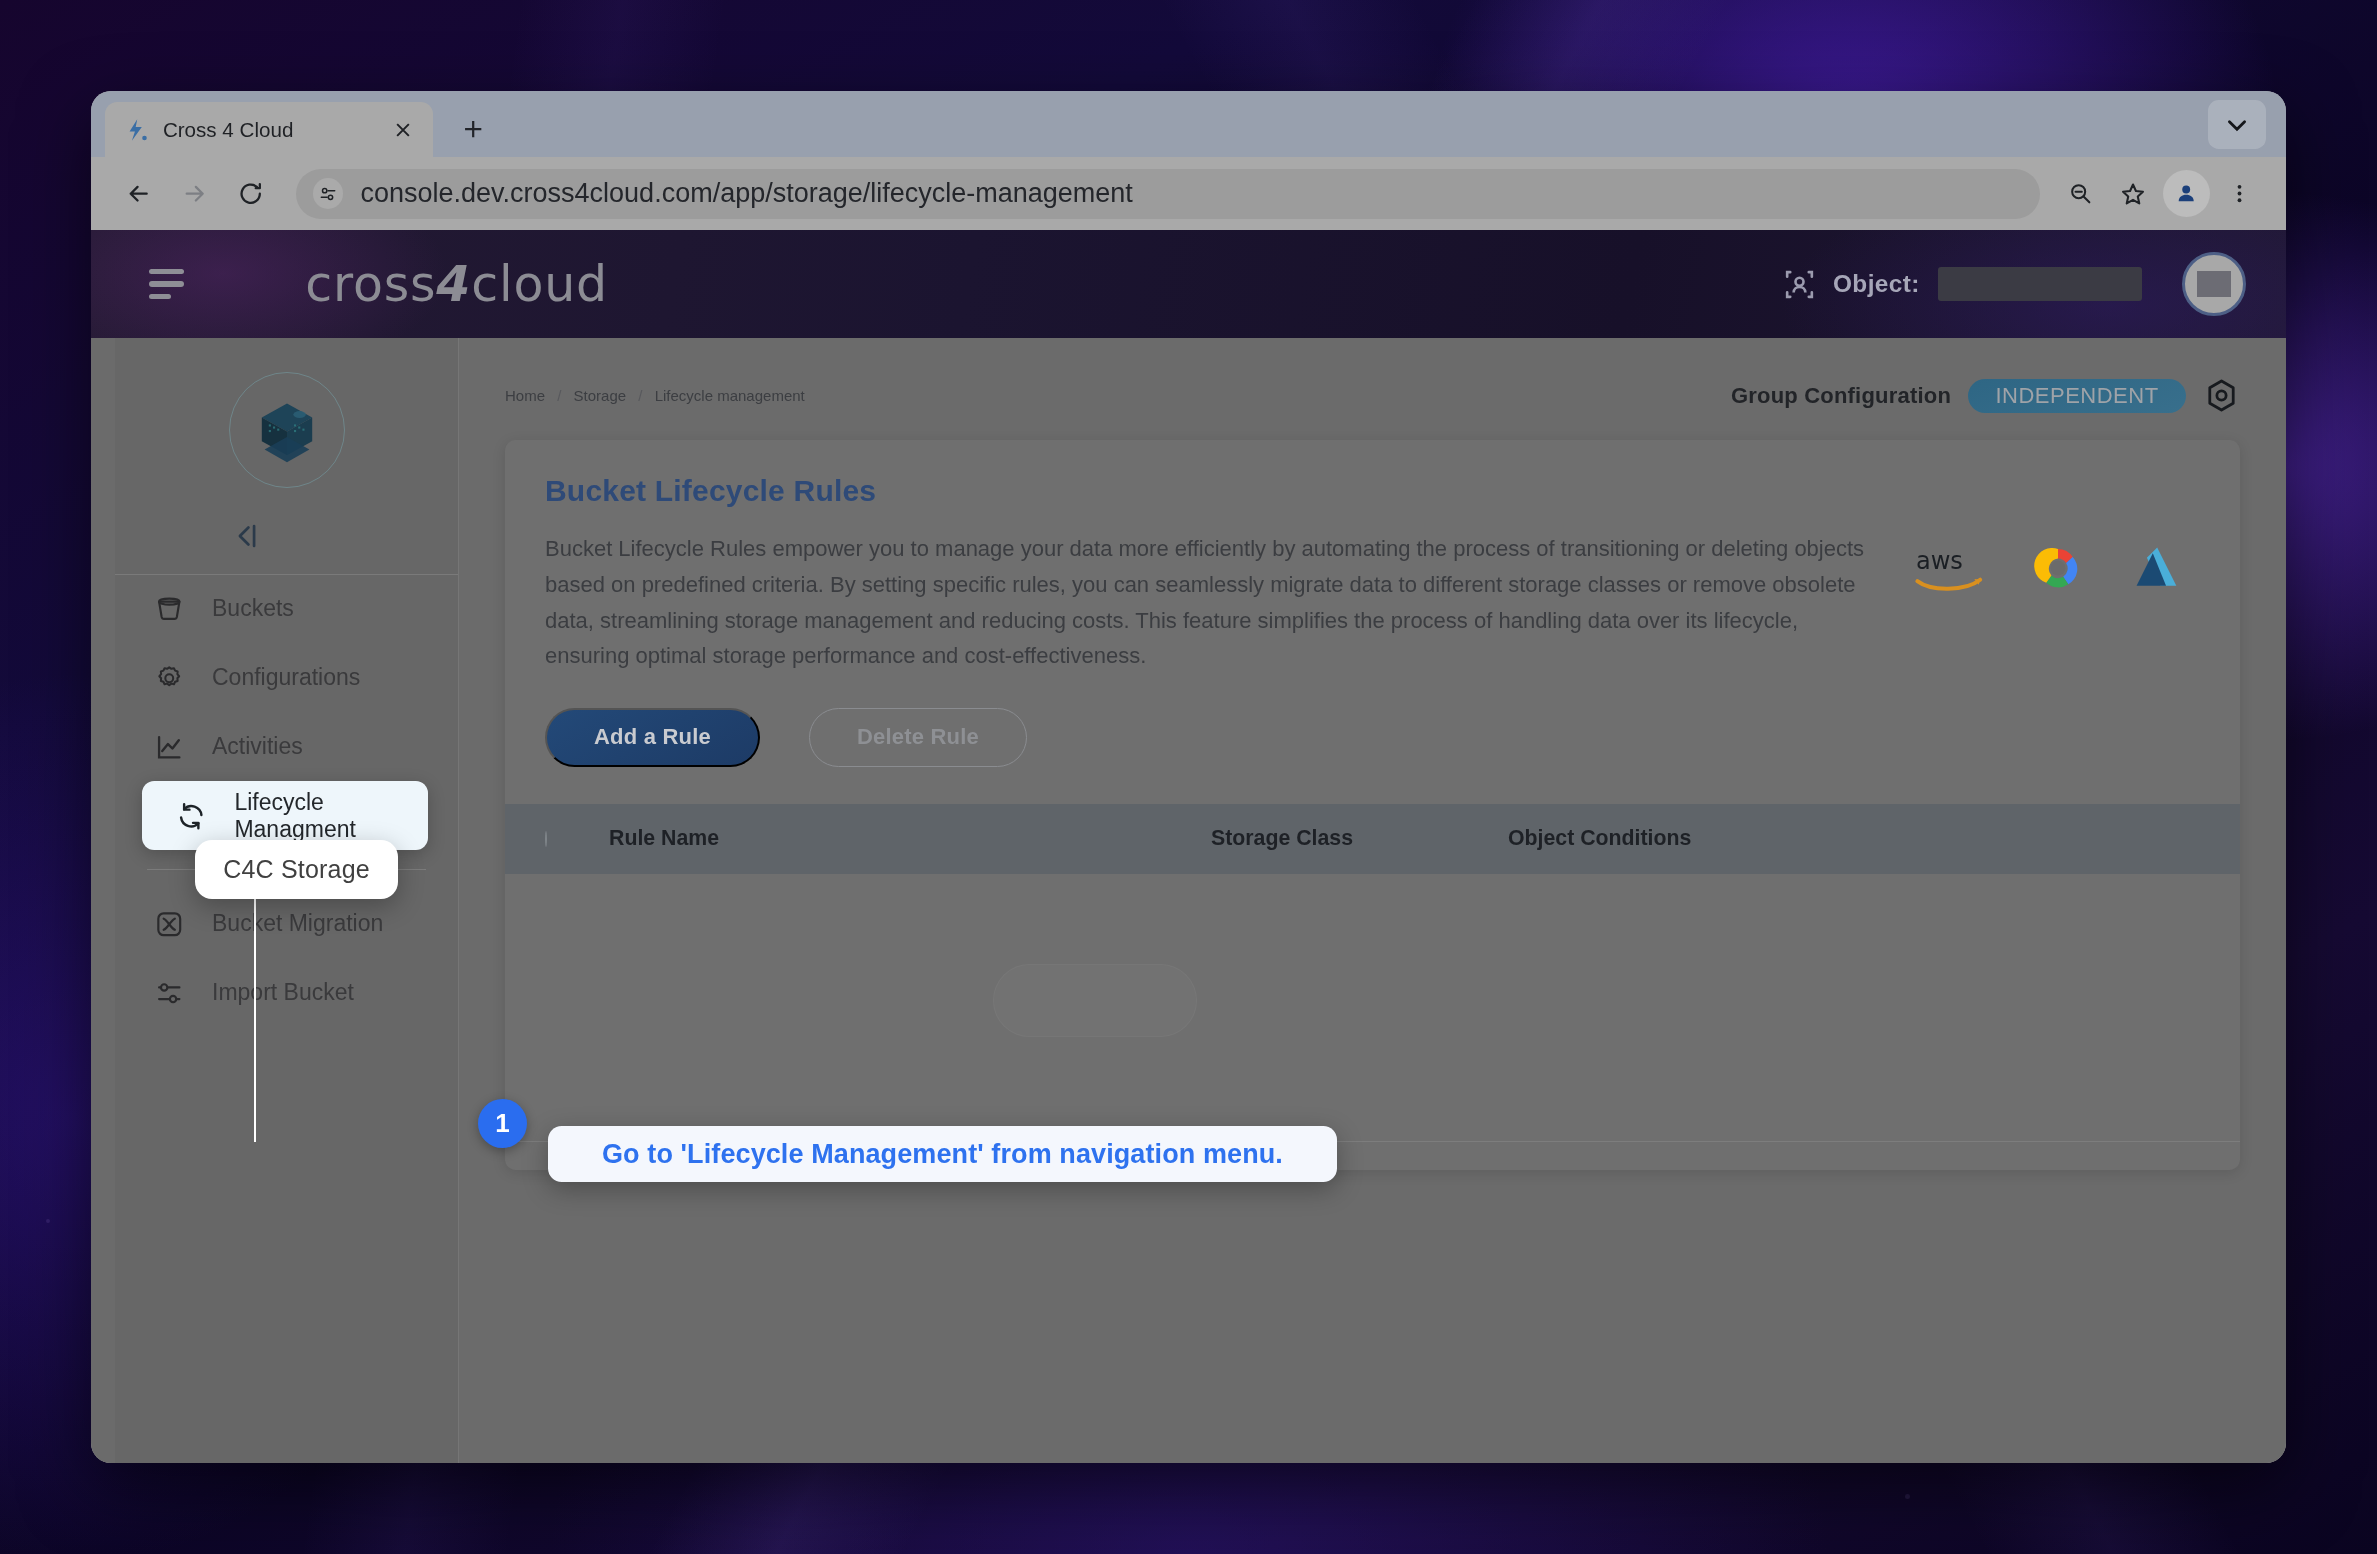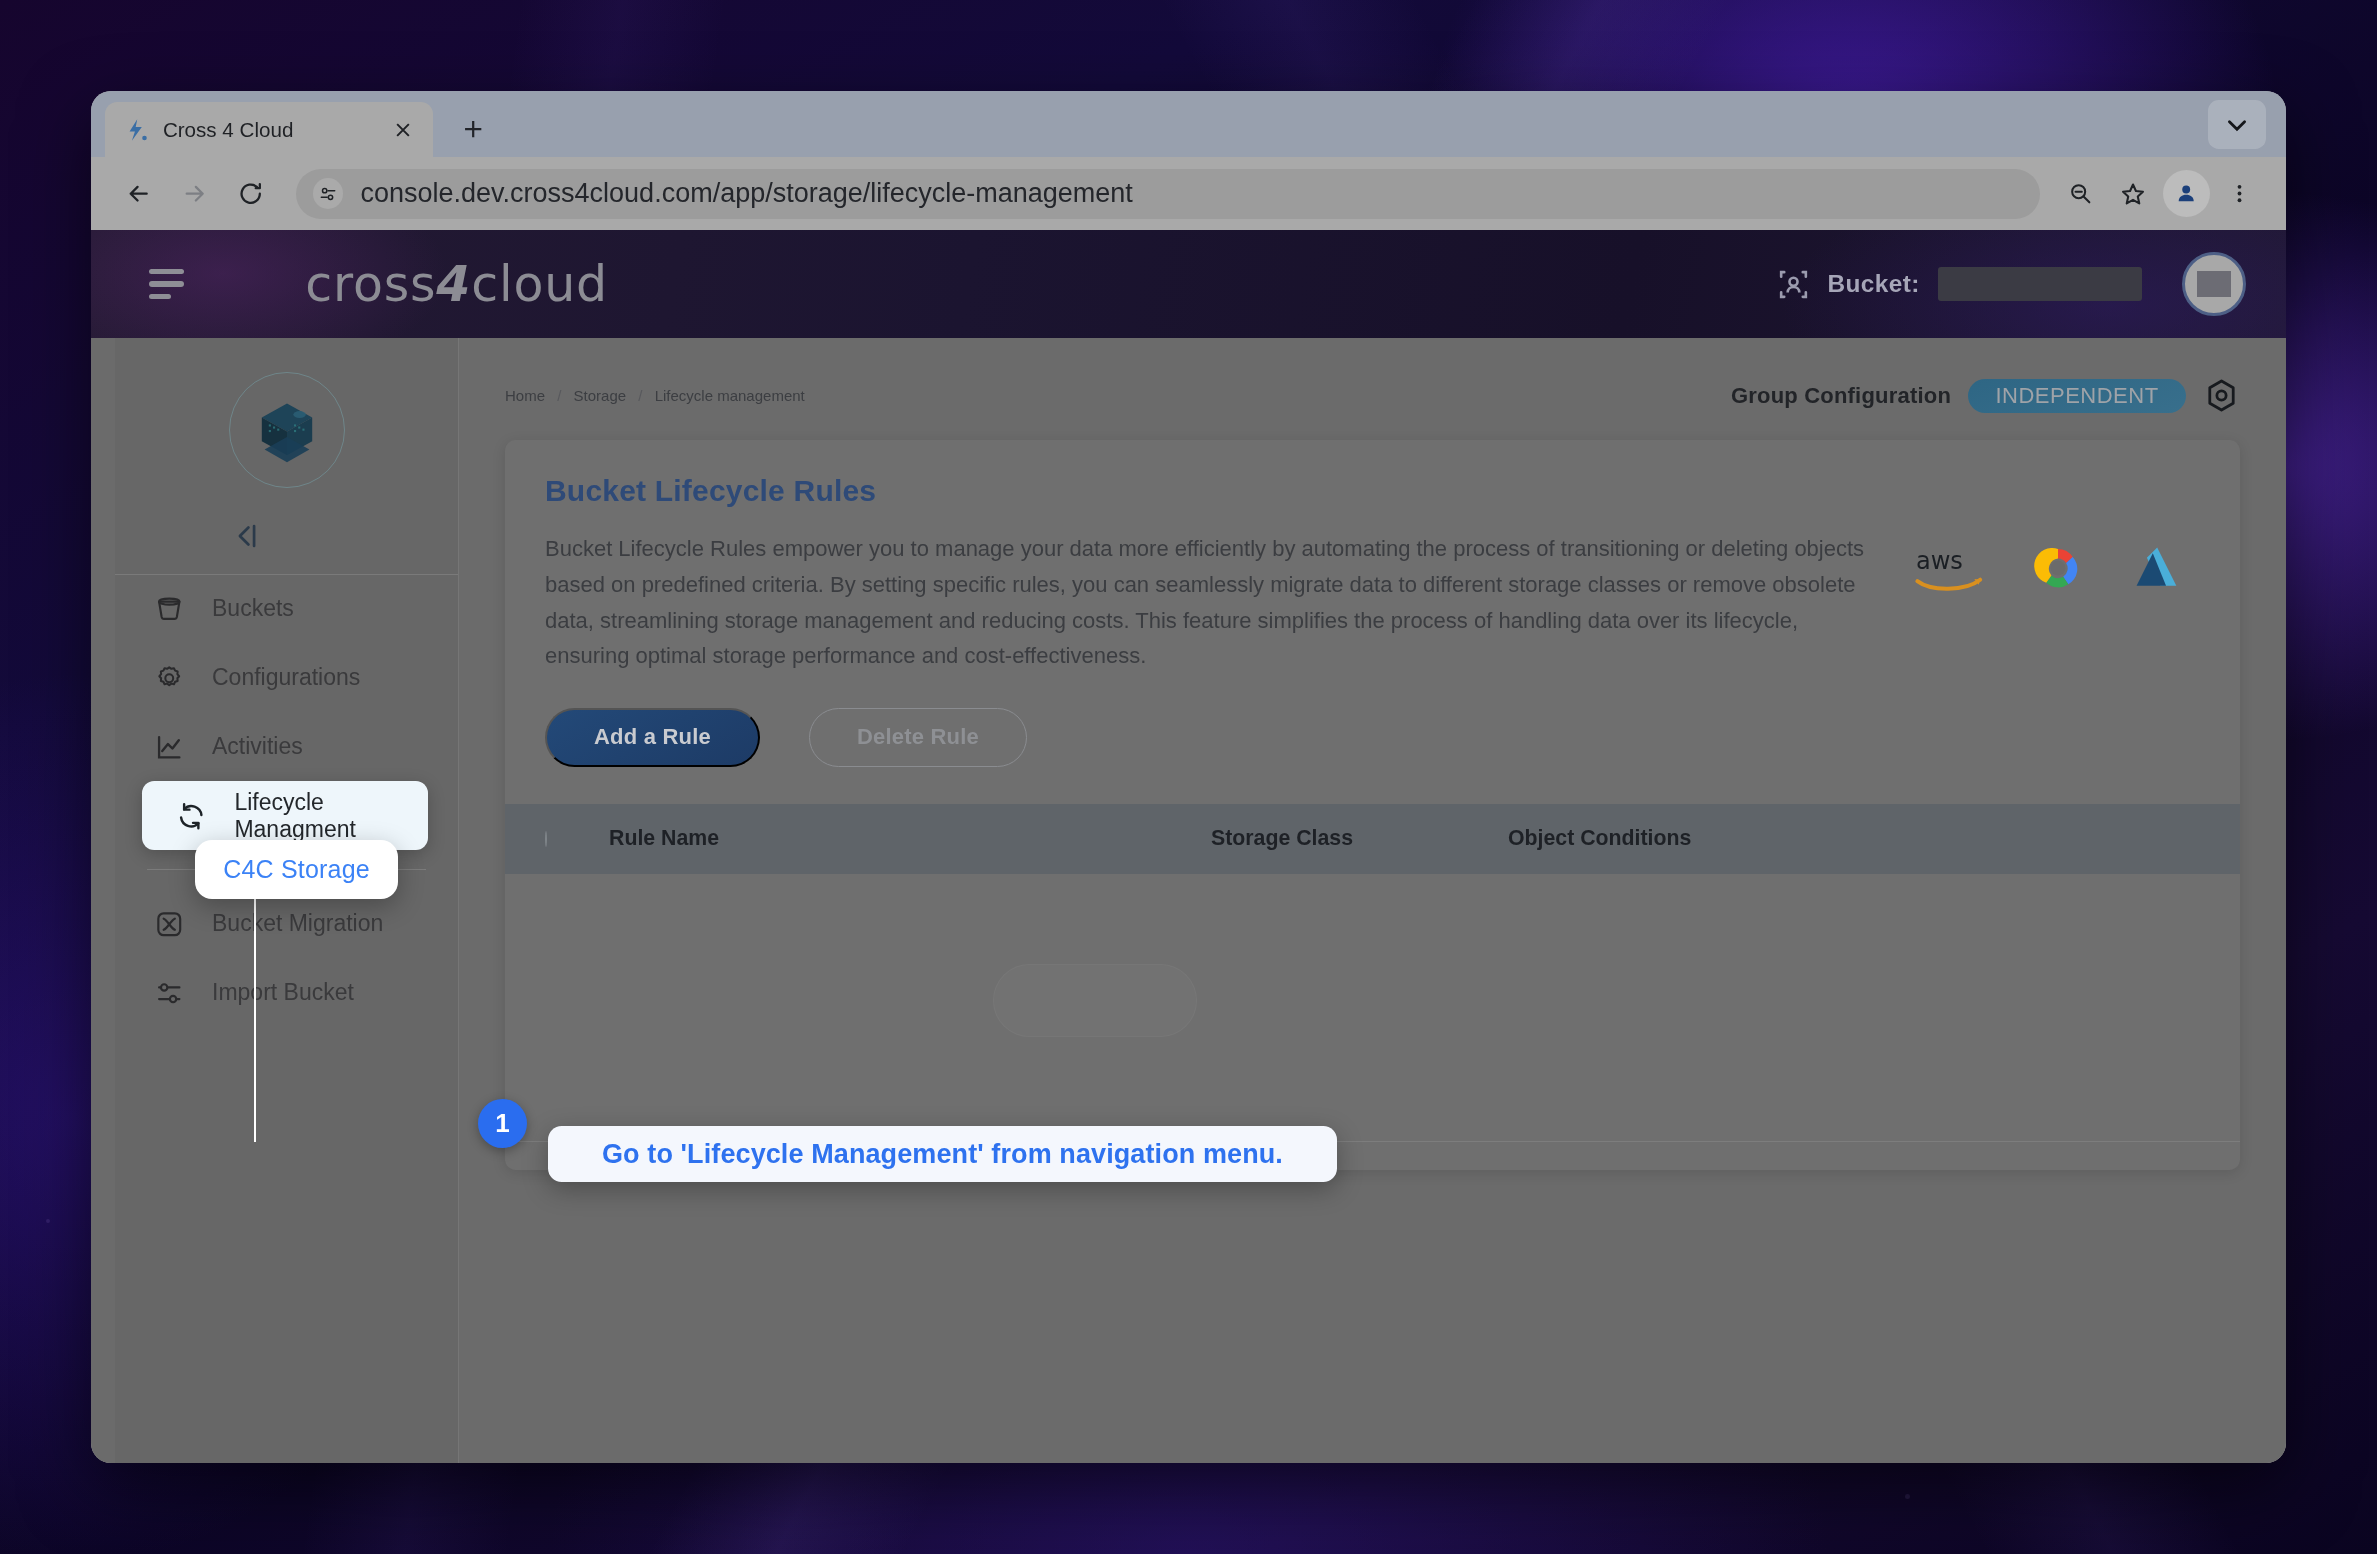--- a/index.html
+++ b/index.html
@@ -244,21 +244,21 @@
 
   
   .callout {
     position:absolute; background:#ffffff;
     border-radius: 17px; box-shadow: 0 7.6px 26px rgba(0,0,0,0.28);
     display:flex; align-items:center; justify-content:center;
     z-index: 40;
   }
   #callout-section {
     left: 104px; top: 610px; width: 203px; height: 59px;
-    font-size: 25px; color:#3b82f6; letter-spacing:0.2px;
+    font-size: 25px; color:#404040; letter-spacing:0.2px;
   }
   #connector {
     position:absolute; left: 163px; top: 661px; width: 2.3px; height: 251px;
     background:#ffffff; z-index: 38;
   }
   #callout-instruction {
     left: 457px; top: 896px; width: 789px; height: 56px;
     border-radius: 13.7px; background:#f4f7fd;
     font-size: 27px; font-weight:700; color:#2e72ef; letter-spacing:0.1px;
   }
@@ -382,21 +382,21 @@
         <div class="appbar-spacer"></div>
 
         <div class="tenant-wrap">
           <span class="tenant-icon">
             <svg viewBox="0 0 24 24" width="37" height="37" aria-hidden="true">
               <path d="M6 4 H4 V7 M4 17 V20 H6 M18 4 H20 V7 M20 17 V20 H18" stroke="currentColor" stroke-width="1.7" fill="none" stroke-linecap="round"></path>
               <circle cx="12" cy="10.2" r="2.6" stroke="currentColor" stroke-width="1.7" fill="none"></circle>
               <path d="M8.2 17.2 c0-2.3 1.7-3.6 3.8-3.6 s3.8 1.3 3.8 3.6" stroke="currentColor" stroke-width="1.7" fill="none"></path>
             </svg>
           </span>
-          <span class="tenant-label">Bucket:</span>
+          <span class="tenant-label">Object:</span>
           <span class="tenant-value"></span>
         </div>
 
         <div class="avatar-ring">
           <span class="avatar-inner"></span>
         </div>
       </div>
 
       <div class="appbody">
 

